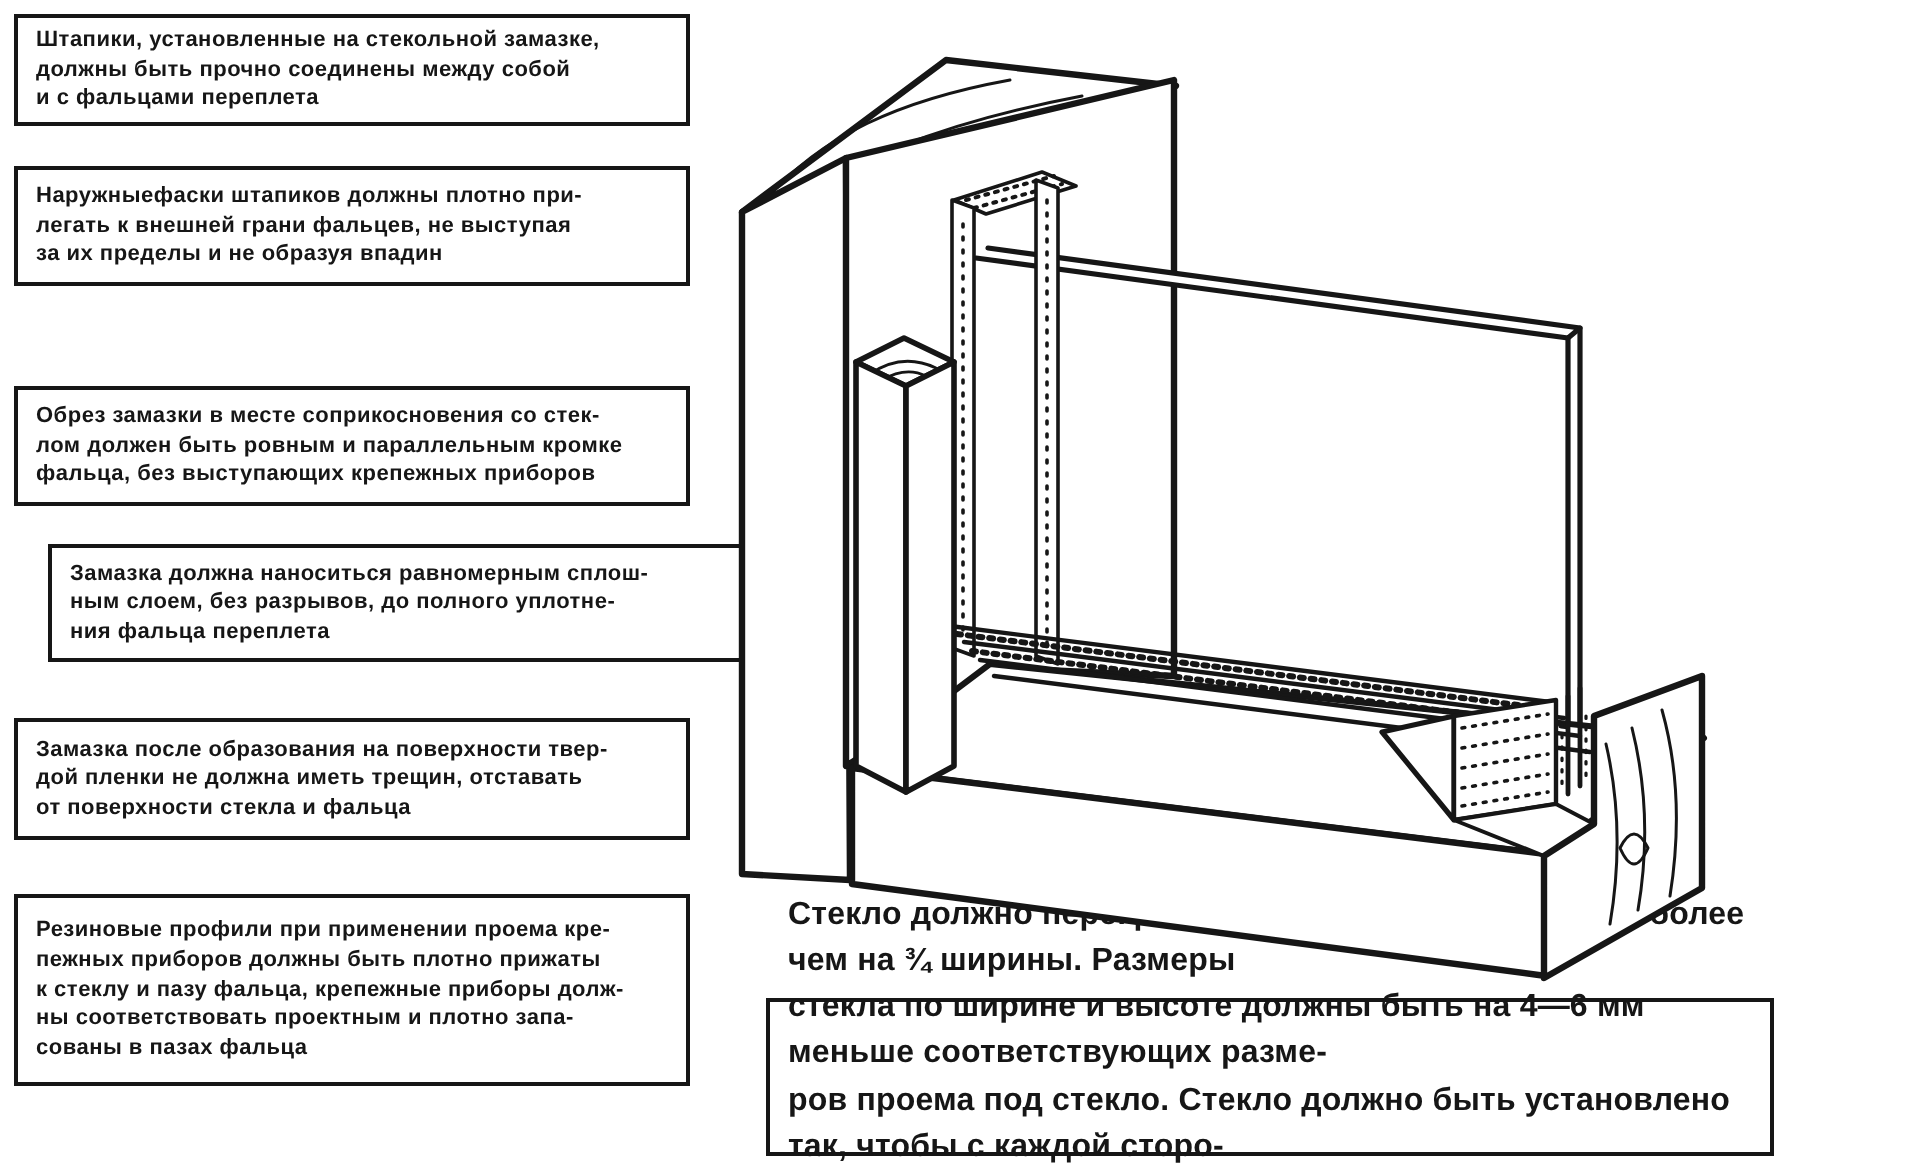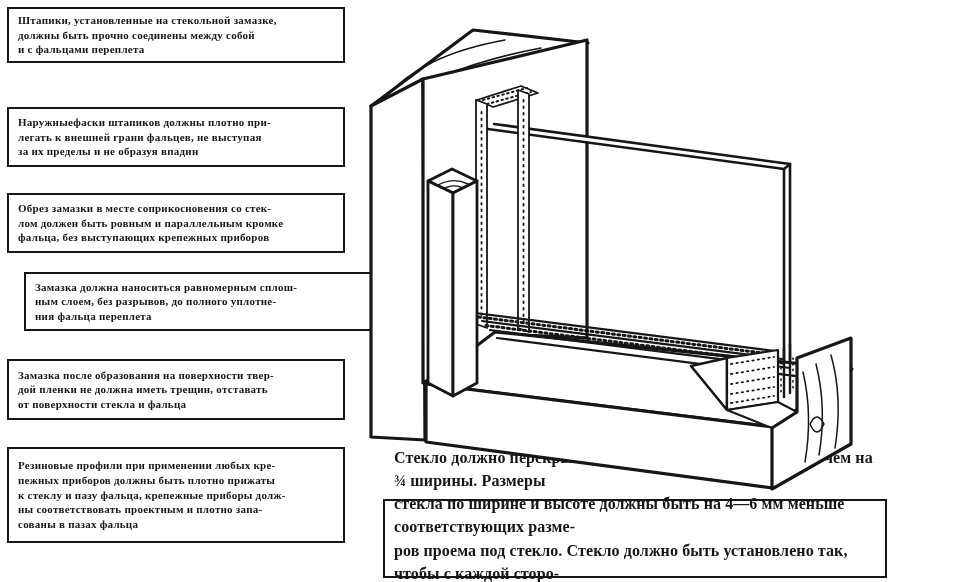--- a/index.html
+++ b/index.html
@@ -1,28 +1,28 @@
 <!DOCTYPE html>
 <html><head>
 <meta charset="utf-8">
 <style>
   html,body{margin:0;padding:0;background:#e8e8e8;}
   #page{
     position:relative;width:959px;height:582px;background:#ffffff;
-    font-family:Liberation Serif, serif;overflow:hidden;
+    font-family:Liberation Sans, sans-serif;overflow:hidden;
   }
   .callout{
     position:absolute;box-sizing:border-box;border:2px solid #161616;
     background:#ffffff;color:#161616;
     font-weight:bold;font-size:11px;line-height:1.33;letter-spacing:.25px;
     white-space:pre-line;display:flex;align-items:center;
     padding:4px 9px;
   }
   .b1{left:7px;top:7px;width:338px;height:56px;}
-  .b2{left:7px;top:107px;width:338px;height:60px;}
+  .b2{left:7px;top:83px;width:338px;height:60px;}
   .b3{left:7px;top:193px;width:338px;height:60px;}
   .b4{left:24px;top:272px;width:394px;height:59px;}
   .b5{left:7px;top:359px;width:338px;height:61px;}
   .b6{left:7px;top:447px;width:338px;height:96px;}
   .btr{left:622px;top:4px;width:334px;height:62px;}
   .bbot{left:383px;top:499px;width:504px;height:79px;font-size:16px;letter-spacing:.1px;line-height:1.45;}
   #drawing{position:absolute;left:355px;top:0;width:604px;height:500px;}
   svg *{vector-effect:none;}
 </style>
 </head>
@@ -38,21 +38,21 @@
 за их пределы и не образуя впадин</div>
   <div class="callout b3">Обрез замазки в месте соприкосновения со стек-
 лом должен быть ровным и параллельным кромке
 фальца, без выступающих крепежных приборов</div>
   <div class="callout b4">Замазка должна наноситься равномерным сплош-
 ным слоем, без разрывов, до полного уплотне-
 ния фальца переплета</div>
   <div class="callout b5">Замазка после образования на поверхности твер-
 дой пленки не должна иметь трещин, отставать
 от поверхности стекла и фальца</div>
-  <div class="callout b6">Резиновые профили при применении любых кре-
+  <div class="callout b6">Резиновые профили при применении проема кре-
 пежных приборов должны быть плотно прижаты
 к стеклу и пазу фальца, крепежные приборы долж-
 ны соответствовать проектным и плотно запа-
 сованы в пазах фальца</div>
   <div class="callout bbot">Стекло должно перекрывать фальцы переплетов не более чем на ¾ ширины. Размеры
 стекла по ширине и высоте должны быть на 4—6 мм меньше соответствующих разме-
 ров проема под стекло. Стекло должно быть установлено так, чтобы с каждой сторо-
 ны зазор между кромкой стекла и стороной проема под стекло составлял 2 — 3 мм.</div>
 
   <svg id="drawing" viewBox="0 0 604 500" fill="none" stroke="#161616" stroke-linecap="round" stroke-linejoin="round">

